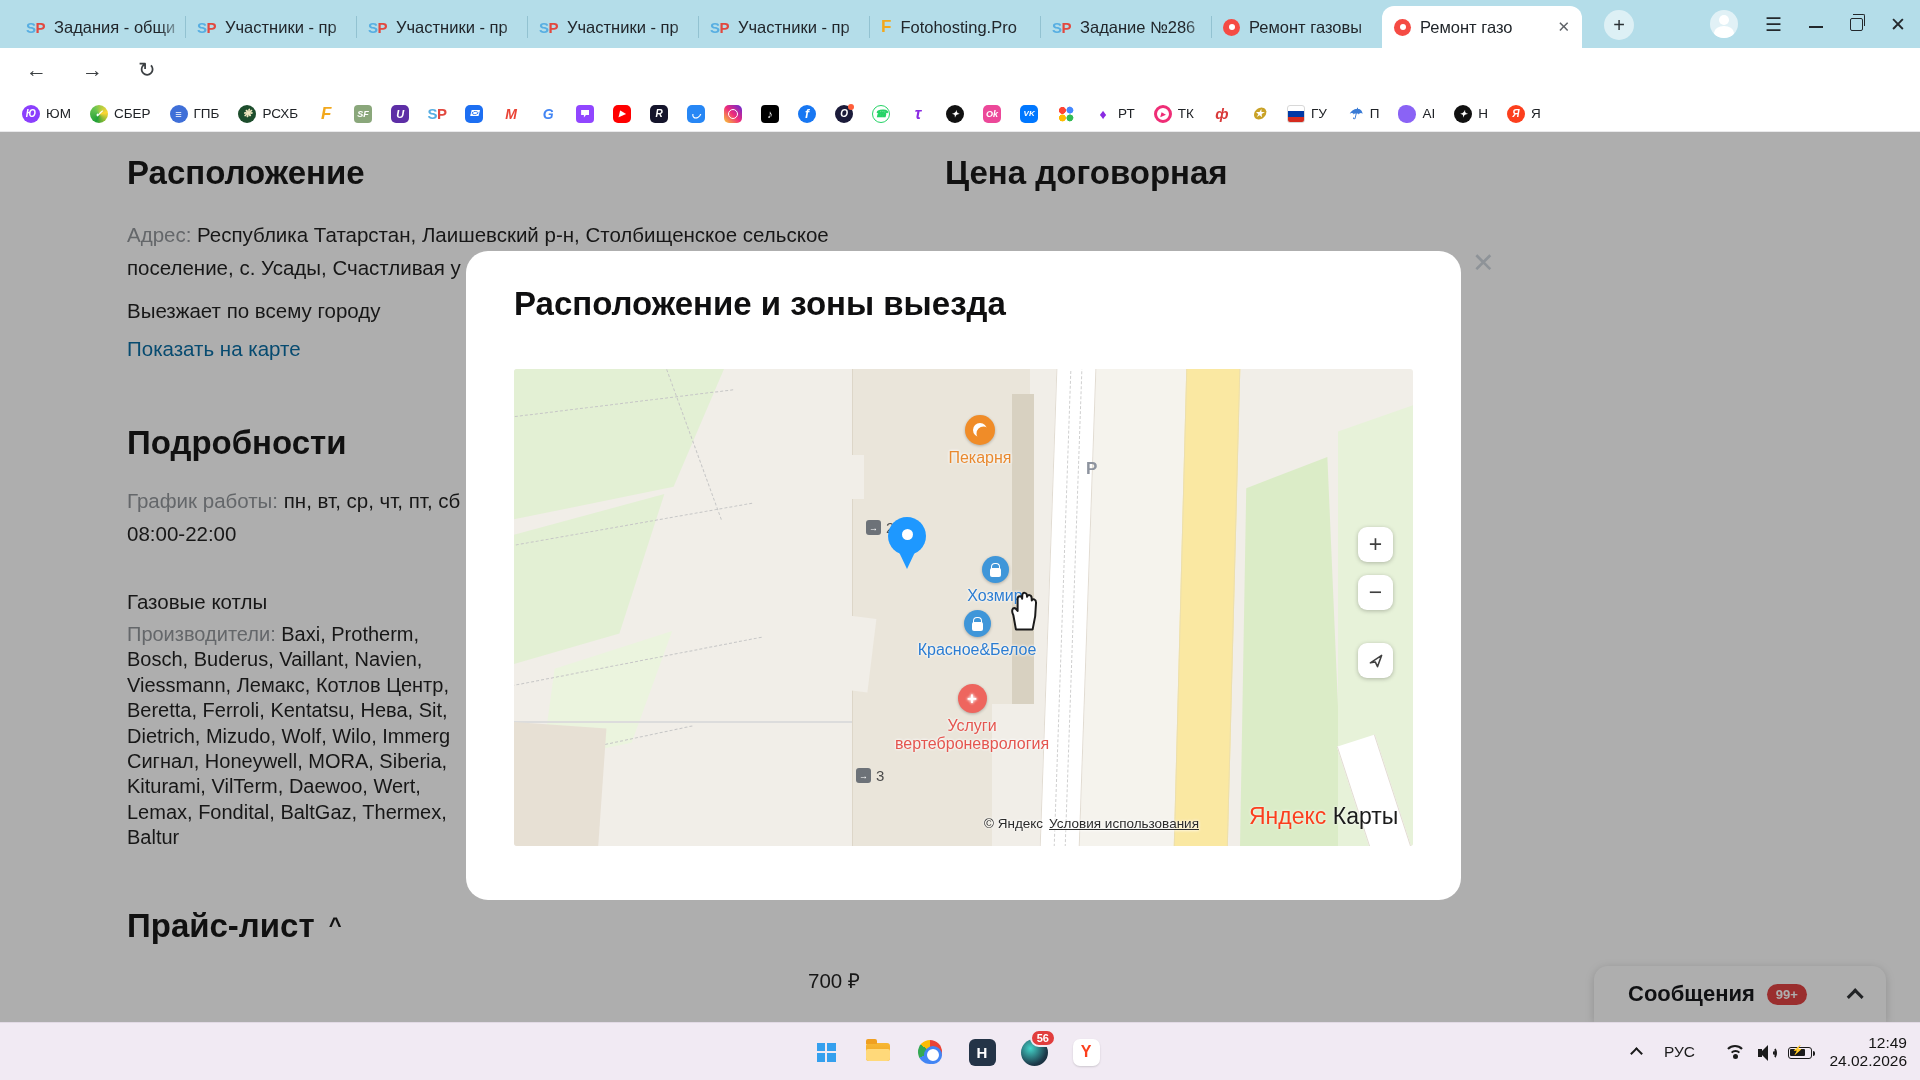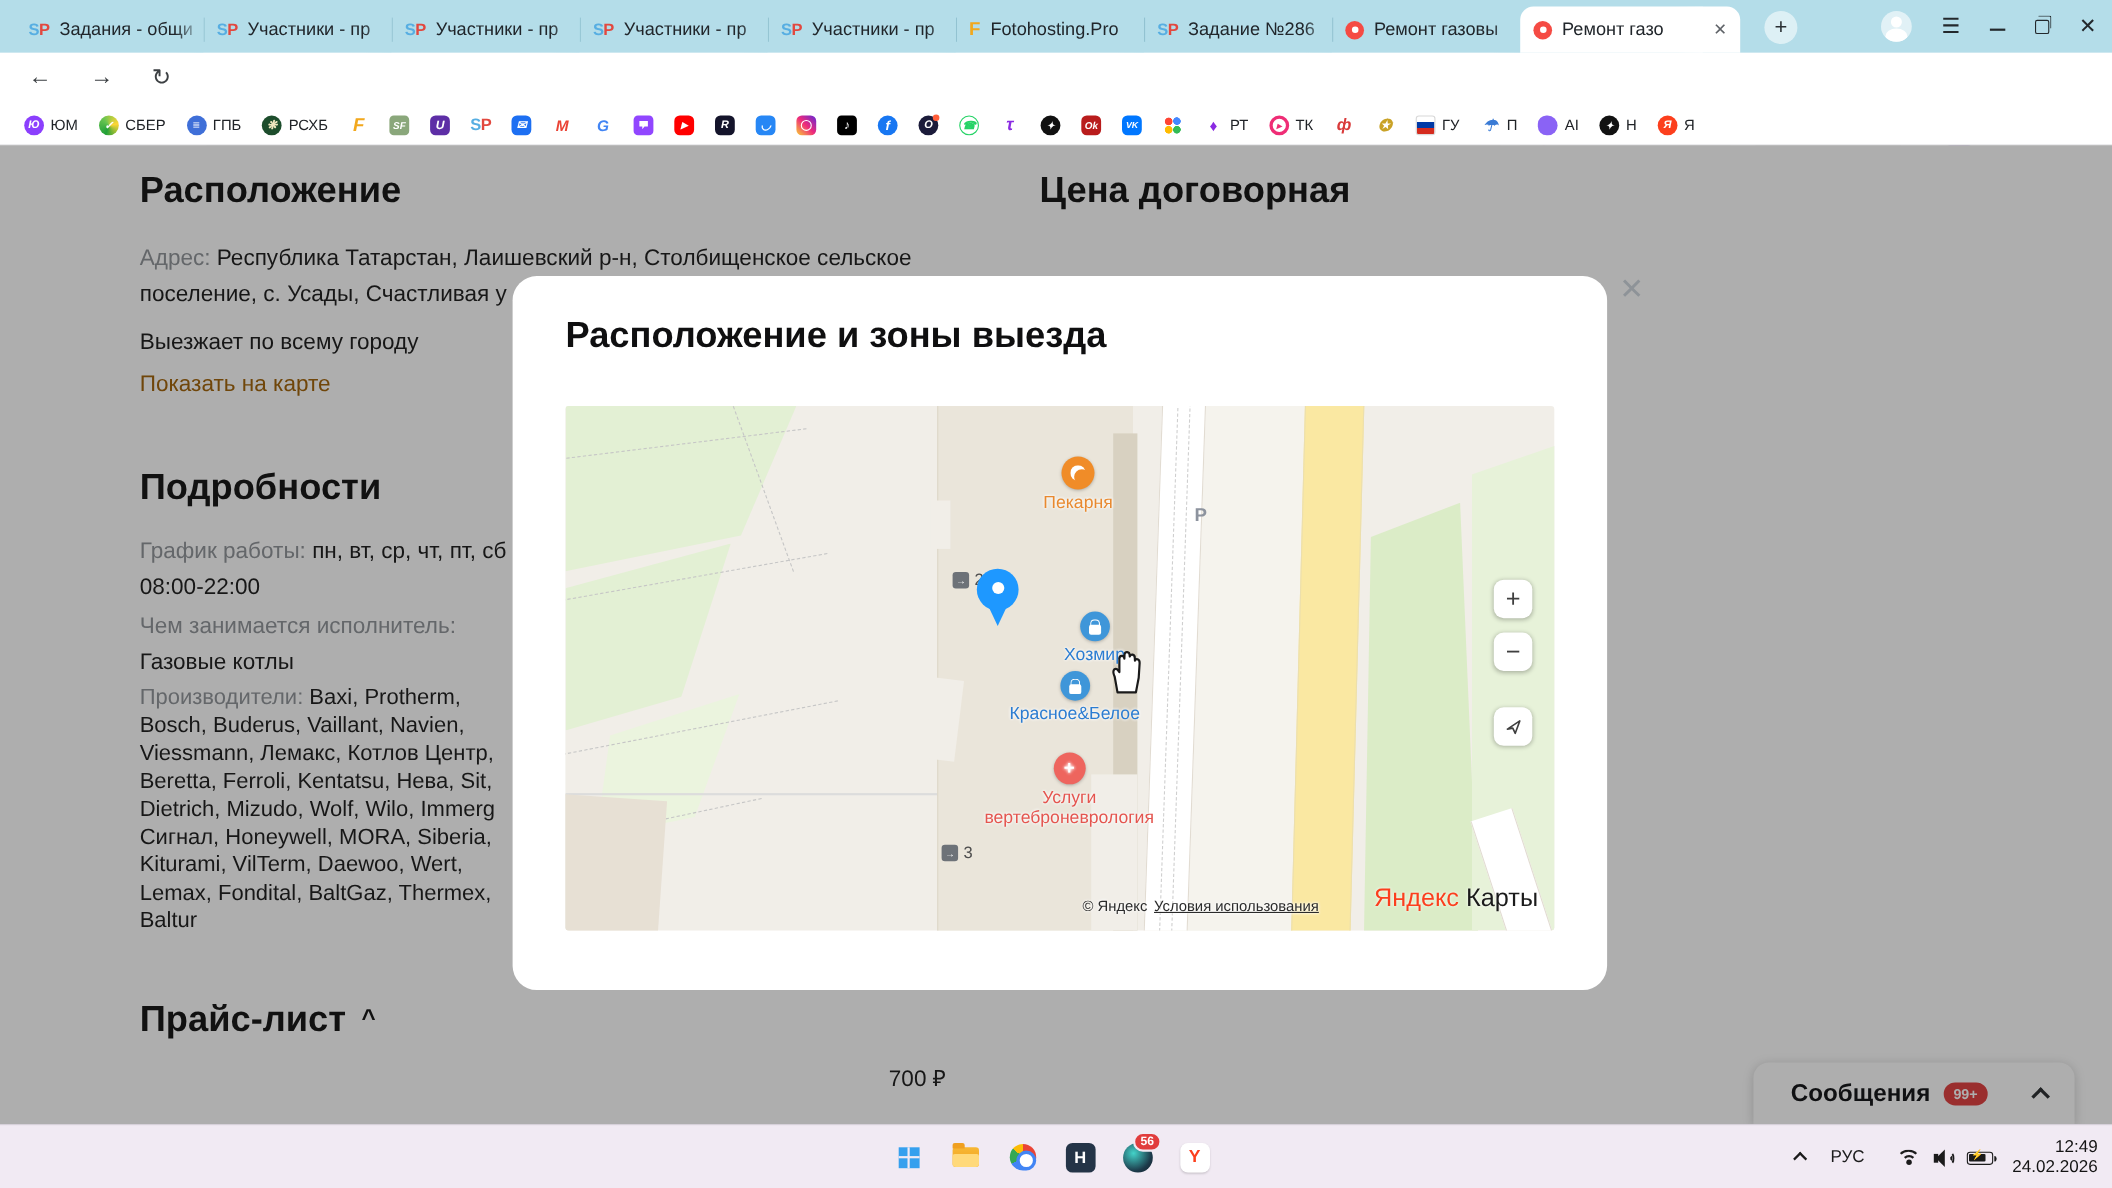--- a/index.html
+++ b/index.html
@@ -75,21 +75,21 @@
   .t-smile{background:#2787f5;border-radius:5px;font-size:11px}
   .t-ig{background:linear-gradient(45deg,#f9ce34,#ee2a7b,#6228d7);border-radius:5px}
   .t-ig::after{content:"";width:8px;height:8px;border:1.6px solid #fff;border-radius:50%}
   .t-tt{background:#000;border-radius:4px;font-size:11px}
   .t-fb{background:#1877f2;font-size:12px}
   .t-oapp{background:#1b1b3a;font-size:10px}
   .t-oapp::after{content:"";position:absolute;right:-1px;top:-1px;width:6px;height:6px;border-radius:50%;background:#ff5e3a}
   .t-wa{background:#fff;border:1.8px solid #25d366;color:#25d366;font-size:10px}
   .t-tau{background:none;color:#8a2be2;font-size:16px;font-weight:800}
   .t-star{background:#111;font-size:9px}
-  .t-ok{background:#b91c1c;border-radius:5px;font-size:9px}
+  .t-ok{background:#ec4899;border-radius:5px;font-size:9px}
   .t-vk{background:#0077ff;border-radius:5px;font-size:8px}
   .t-dots{background:
     radial-gradient(circle at 30% 30%,#ff4433 3.2px,transparent 3.8px),
     radial-gradient(circle at 72% 28%,#4488ff 3.2px,transparent 3.8px),
     radial-gradient(circle at 30% 72%,#ffbb00 3.2px,transparent 3.8px),
     radial-gradient(circle at 72% 72%,#33bb55 3.2px,transparent 3.8px)}
   .t-rt{background:none;color:#8a2be2;font-size:14px}
   .t-tk{background:#fff;border:3px solid #ef2d76;color:#ef2d76;font-size:9px}
   .t-sfr{background:none;color:#d93a3a;font-size:15px;font-weight:800}
   .t-emb{background:none;color:#c9a227;font-size:15px}
@@ -97,21 +97,21 @@
   .t-umb{background:none;color:#3a7bd5;font-size:15px}
   .t-ai{background:#8a63f5;border-radius:46% 54% 52% 48%}
   .t-ya{background:#fc3f1d;font-size:10px}
   .bl{font-weight:400}
 
   
   .pagebody{position:absolute;left:0;top:132px;width:1920px;height:890px;background:#fff;overflow:hidden}
   .h2{position:absolute;font-size:33px;font-weight:700;color:#121212;white-space:nowrap}
   .ptext{position:absolute;font-size:20.5px;line-height:33px;color:#1b1b1b}
   .glabel{color:#8f9398}
-  .plink{color:#a16207}
+  .plink{color:#0369a1}
   .brandline{white-space:nowrap;font-size:20px;line-height:25.4px;color:#1b1b1b}
   .chev{font-size:22px;font-weight:700;margin-left:14px;vertical-align:4px}
   .msgwidget{position:absolute;left:1594px;top:834px;width:292px;height:56px;background:#fff;border-radius:14px 14px 0 0;box-shadow:0 2px 10px rgba(0,0,0,.18);display:flex;align-items:center;padding:0 22px 0 34px;gap:12px}
   .msglabel{font-size:22px;font-weight:700;color:#101114}
   .msgbadge{background:#e13d3d;color:#fff;font-size:13px;font-weight:700;border-radius:11px;padding:3px 9px}
   .msgchev{margin-left:auto;width:12px;height:12px;border-top:3px solid #2a2d30;border-left:3px solid #2a2d30;transform:rotate(45deg) translateY(4px)}
 
   
   .overlay{position:absolute;left:0;top:132px;width:1920px;height:890px;background:rgba(18,18,18,.34);z-index:5}
   .modal{position:absolute;left:466px;top:251px;width:995px;height:649px;background:#fff;border-radius:22px;z-index:6}
@@ -423,21 +423,20 @@
   <div class="pagebody">
     <div class="h2" style="left:945px;top:22px">Цена договорная</div>
     <div class="h2" style="left:127px;top:22px">Расположение</div>
     <div class="ptext" style="left:127px;top:86px;width:745px"><span class="glabel">Адрес:</span><span> Республика Татарстан, Лаишевский р-н, Столбищенское сельское поселение, с. Усады, Счастливая у</span></div>
     <div class="ptext" style="left:127px;top:162px">Выезжает по всему городу</div>
     <div class="ptext plink" style="left:127px;top:200px">Показать на карте</div>
 
     <div class="h2" style="left:127px;top:292px">Подробности</div>
     <div class="ptext" style="left:127px;top:352px;white-space:nowrap"><span class="glabel">График работы:</span><span> пн, вт, ср, чт, пт, сб</span></div>
     <div class="ptext" style="left:127px;top:385px">08:00-22:00</div>
-    <div class="ptext glabel" style="left:127px;top:420px">Чем занимается исполнитель:</div>
     <div class="ptext" style="left:127px;top:453px">Газовые котлы</div>
     <div style="position:absolute;left:127px;top:490px">
       <div class="brandline"><span class="glabel">Производители:</span><span> Baxi, Protherm,</span></div>
       <div class="brandline">Bosch, Buderus, Vaillant, Navien,</div>
       <div class="brandline">Viessmann, Лемакс, Котлов Центр,</div>
       <div class="brandline">Beretta, Ferroli, Kentatsu, Нева, Sit,</div>
       <div class="brandline">Dietrich, Mizudo, Wolf, Wilo, Immerg</div>
       <div class="brandline">Сигнал, Honeywell, MORA, Siberia,</div>
       <div class="brandline">Kiturami, VilTerm, Daewoo, Wert,</div>
       <div class="brandline">Lemax, Fondital, BaltGaz, Thermex,</div>

